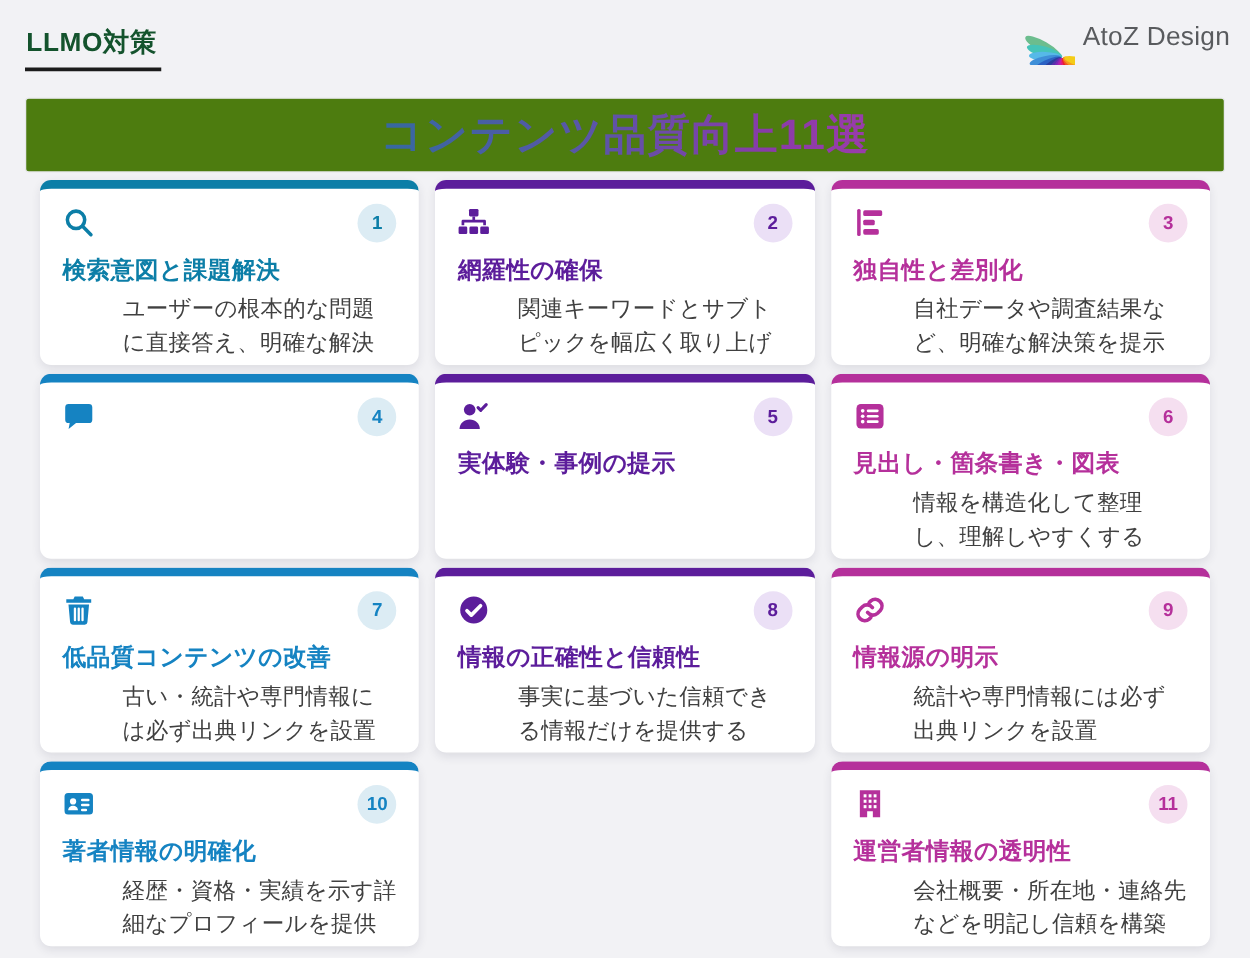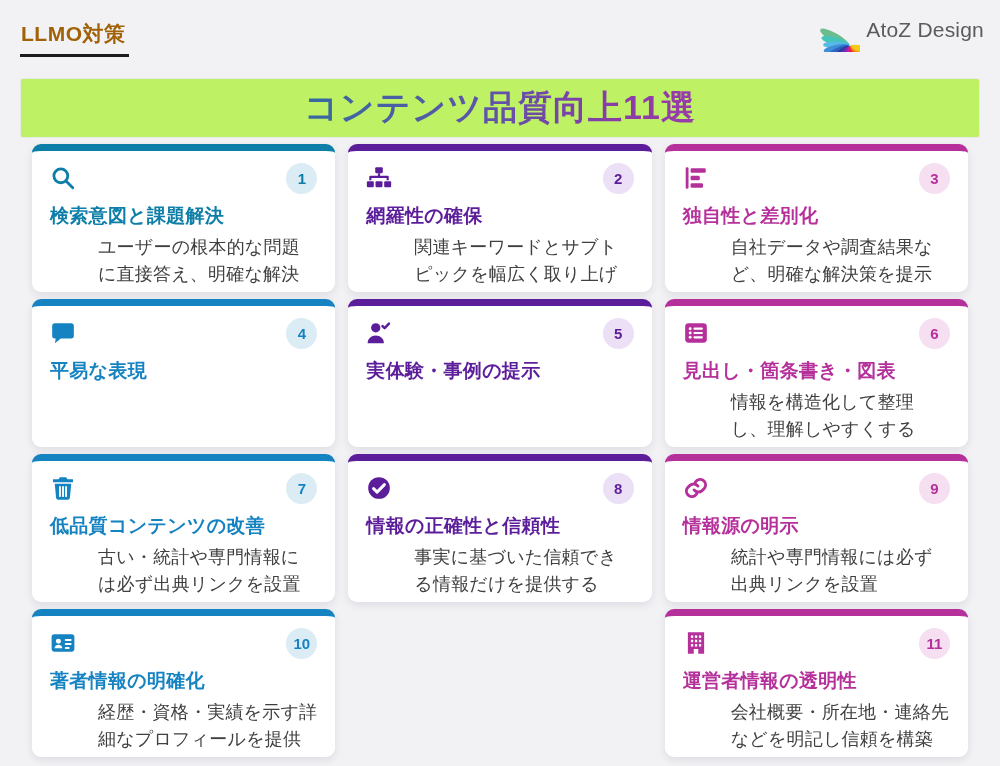--- a/index.html
+++ b/index.html
@@ -12,21 +12,21 @@
   }
   .topbar {
     position: relative;
     padding: 20px 20px 0 20px;
     height: 58px;
   }
   .page-tag {
     display: inline-block;
     font-size: 21px;
     font-weight: bold;
-    color: #a16207;
+    color: #14532d;
     letter-spacing: .5px;
     border-bottom: 3px solid #1c1c1c;
     padding: 0 4px 6px 1px;
   }
   .brand {
     position: absolute;
     right: 16px;
     top: 8px;
     display: flex;
     align-items: center;
@@ -34,21 +34,21 @@
   }
   .brand-name {
     font-size: 21px;
     font-weight: normal;
     color: #595b5e;
     letter-spacing: .2px;
   }
   .titlebar {
     margin: 20px 20px 0 20px;
     height: 60px;
-    background: #bef264;
+    background: #4d7c0f;
     border: 1px solid #e7e8ec;
     border-radius: 3px;
     display: flex;
     align-items: center;
     justify-content: center;
   }
   .page-title {
     font-size: 34px;
     font-weight: 800;
     letter-spacing: 1px;
@@ -191,21 +191,20 @@
   </div>
     <div class="card" style="--accent: #1583c2; --badge-bg: #dcecf4;">
     <div class="card-head">
       <span class="card-icon">
           <svg viewBox="0 0 24 24" fill="currentColor">
             <path d="M4.5 3h15A2.5 2.5 0 0 1 22 5.5v9a2.5 2.5 0 0 1-2.5 2.5H10l-5.5 4.5.8-4.5h-.8A2.5 2.5 0 0 1 2 14.5v-9A2.5 2.5 0 0 1 4.5 3z"></path>
           </svg>
         </span>
       <span class="badge">4</span>
     </div>
-    <h2 class="card-title">平易な表現</h2>
   </div>
     <div class="card" style="--accent: #5c1d9b; --badge-bg: #ebe0f6;">
     <div class="card-head">
       <span class="card-icon">
           <svg viewBox="0 0 24 24" fill="currentColor">
             <circle cx="9" cy="7.2" r="4.3"></circle>
             <path d="M1.5 21.5c0-4.2 3.4-7.1 7.5-7.1s7.5 2.9 7.5 7.1z"></path>
             <path d="M15.2 5.6l2 2 4-4.2" fill="none" stroke="currentColor" stroke-width="2.3" stroke-linecap="round" stroke-linejoin="round"></path>
           </svg>
         </span>

